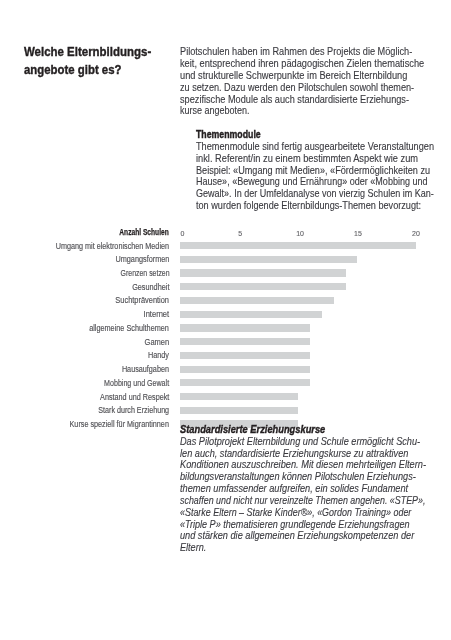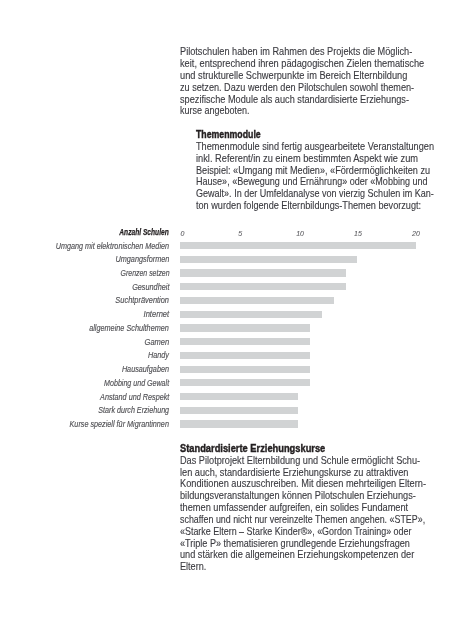--- a/index.html
+++ b/index.html
@@ -16,34 +16,38 @@
                 transform-origin:left top;}
 
   
   .col{position:absolute;left:180px;width:244px;
        font-size:10.4px;color:#3b3b40;-webkit-text-stroke:0.12px #3b3b40;}
   .col .ln{display:block;white-space:nowrap;height:11.82px;line-height:11.82px;width:max-content;
            transform-origin:left top;}
   .col .ln.b{font-weight:bold;color:#231f20;-webkit-text-stroke:0.4px #231f20;}
 
   
-  .chart{position:absolute;left:0;top:0;width:451px;height:640px;font-style:italic;}
+  .chart{position:absolute;left:0;top:0;width:451px;height:640px;}
   .axis-title{position:absolute;font-size:8.3px;font-weight:bold;color:#231f20;-webkit-text-stroke:0.25px #231f20;
               white-space:nowrap;transform-origin:right top;}
   .cat{position:absolute;font-size:8.3px;color:#535357;-webkit-text-stroke:0.16px #535357;
        white-space:nowrap;transform-origin:right top;}
   .tick{position:absolute;font-size:7.0px;color:#636367;-webkit-text-stroke:0.12px #636367;
         white-space:nowrap;transform-origin:left top;}
   .bar{position:absolute;background:#d1d3d4;}
 </style>
 </head>
 <body>
 
 <div class="page">
 
+  <h1 class="headline" id="headline">
+      <span class="ln" style="transform: scaleX(0.843431);">Welche Elternbildungs-</span>
+      <span class="ln" style="transform: scaleX(0.838259);">angebote gibt es?</span>
+    </h1>
 
   <div class="col" id="intro" style="top:46.3px;">
       <span class="ln" style="transform: scaleX(0.883953);">Pilotschulen haben im Rahmen des Projekts die Möglich-</span>
       <span class="ln" style="transform: scaleX(0.890023);">keit, entsprechend ihren pädagogischen Zielen thematische</span>
       <span class="ln" style="transform: scaleX(0.890782);">und strukturelle Schwerpunkte im Bereich Elternbildung</span>
       <span class="ln" style="transform: scaleX(0.877292);">zu setzen. Dazu werden den Pilotschulen sowohl themen-</span>
       <span class="ln" style="transform: scaleX(0.883051);">spezifische Module als auch standardisierte Erziehungs-</span>
       <span class="ln" style="transform: scaleX(0.86537);">kurse angeboten.</span>
     </div>
 
@@ -87,21 +91,21 @@
       <div class="cat" style="left: 169.2px; top: 377.85px; margin-left: -76.1094px; transform: scaleX(0.854034);">Mobbing und Gewalt</div>
       <div class="bar" style="left: 180.3px; top: 379.3px; width: 129.91px; height: 7.2px; background: rgb(209, 211, 212);"></div>
       <div class="cat" style="left: 169.2px; top: 391.58px; margin-left: -79.3438px; transform: scaleX(0.873415);">Anstand und Respekt</div>
       <div class="bar" style="left: 180.3px; top: 393.03px; width: 118.1px; height: 7.2px; background: rgb(209, 211, 212);"></div>
       <div class="cat" style="left: 169.2px; top: 405.31px; margin-left: -82.0938px; transform: scaleX(0.862429);">Stark durch Erziehung</div>
       <div class="bar" style="left: 180.3px; top: 406.76px; width: 118.1px; height: 7.2px; background: rgb(209, 211, 212);"></div>
       <div class="cat" style="left: 169.2px; top: 419.04px; margin-left: -113.922px; transform: scaleX(0.872528);">Kurse speziell für Migrantinnen</div>
       <div class="bar" style="left: 180.3px; top: 420.49px; width: 118.1px; height: 7.2px; background: rgb(209, 211, 212);"></div>
     </div>
 
-  <div class="col" id="sec2" style="top:443px;">
+  <div class="col" id="sec2" style="top:424px;font-style:italic;">
       <span class="ln b" style="transform: scaleX(0.895445);">Standardisierte Erziehungskurse</span>
       <span class="ln" style="transform: scaleX(0.882568);">Das Pilotprojekt Elternbildung und Schule ermöglicht Schu-</span>
       <span class="ln" style="transform: scaleX(0.884628);">len auch, standardisierte Erziehungskurse zu attraktiven</span>
       <span class="ln" style="transform: scaleX(0.88914);">Konditionen auszuschreiben. Mit diesen mehrteiligen Eltern-</span>
       <span class="ln" style="transform: scaleX(0.88356);">bildungsveranstaltungen können Pilotschulen Erziehungs-</span>
       <span class="ln" style="transform: scaleX(0.887776);">themen umfassender aufgreifen, ein solides Fundament</span>
       <span class="ln" style="transform: scaleX(0.854891);">schaffen und nicht nur vereinzelte Themen angehen. «STEP»,</span>
       <span class="ln" style="transform: scaleX(0.859596);">«Starke Eltern – Starke Kinder®», «Gordon Training» oder</span>
       <span class="ln" style="transform: scaleX(0.874093);">«Triple P» thematisieren grundlegende Erziehungsfragen</span>
       <span class="ln" style="transform: scaleX(0.883305);">und stärken die allgemeinen Erziehungskompetenzen der</span>

